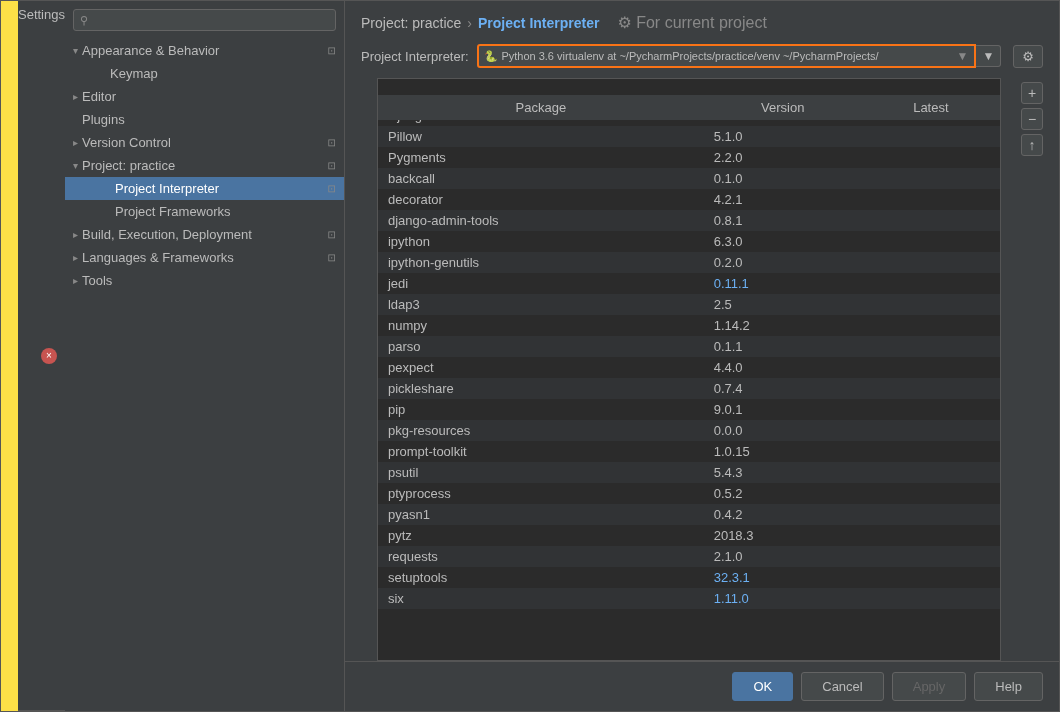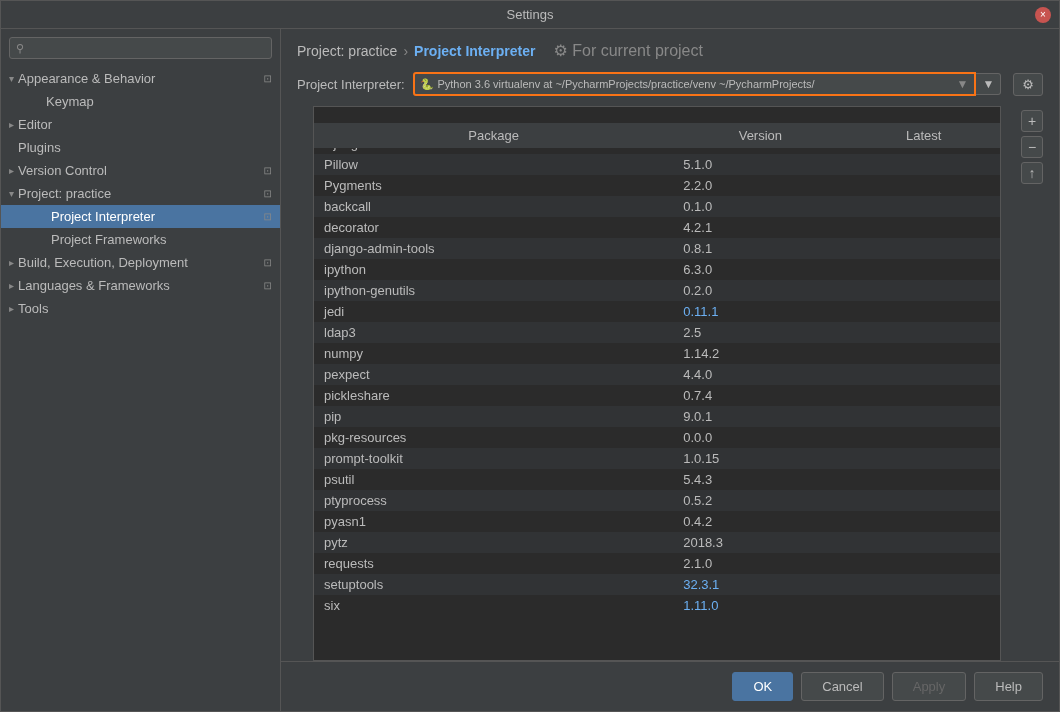--- a/index.html
+++ b/index.html
@@ -12,22 +12,22 @@
       align-items: center;
       width: 1060px;
       height: 712px;
       overflow: hidden;
     }
     .dialog {
       width: 1060px;
       height: 712px;
       background: #fde047;
       display: flex;
-      flex-direction: column;
       border: 1px solid #555;
+      padding-left: 17px;
     }
     .titlebar {
       background: #3c3f41;
       color: #bbb;
       text-align: center;
       padding: 6px 0;
       font-size: 13px;
       position: relative;
       border-bottom: 1px solid #555;
       flex-shrink: 0;
@@ -438,20 +438,25 @@
                   <td>ldap3</td>
                   <td>2.5</td>
                   <td></td>
                 </tr>
                 <tr>
                   <td>numpy</td>
                   <td>1.14.2</td>
                   <td></td>
                 </tr>
                 <tr>
+                  <td>parso</td>
+                  <td>0.1.1</td>
+                  <td></td>
+                </tr>
+                <tr>
                   <td>pexpect</td>
                   <td>4.4.0</td>
                   <td></td>
                 </tr>
                 <tr>
                   <td>pickleshare</td>
                   <td>0.7.4</td>
                   <td></td>
                 </tr>
                 <tr>

